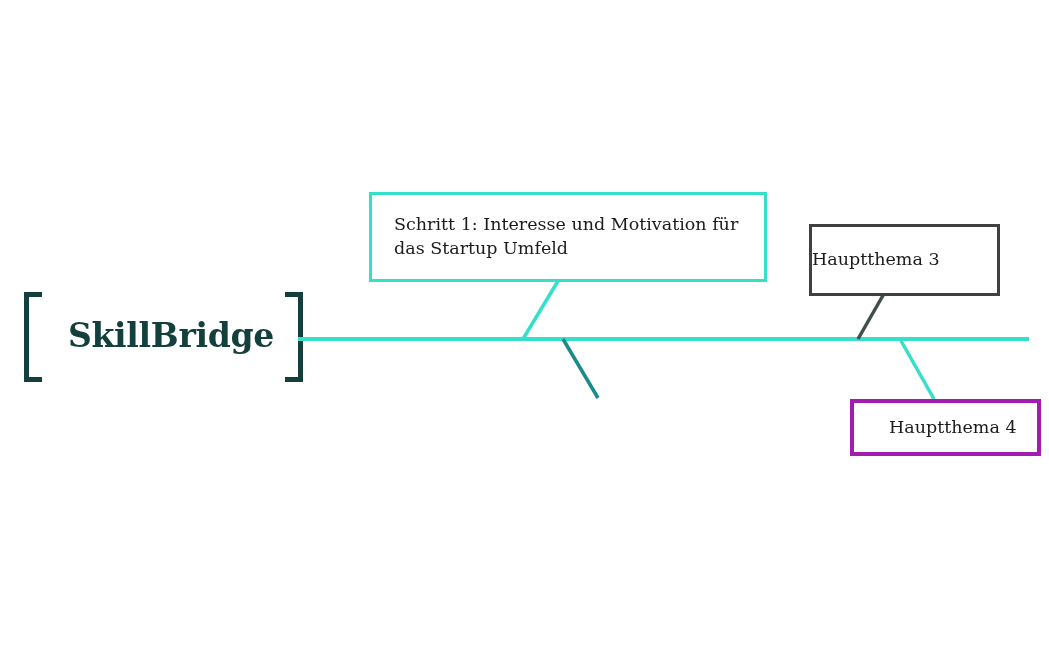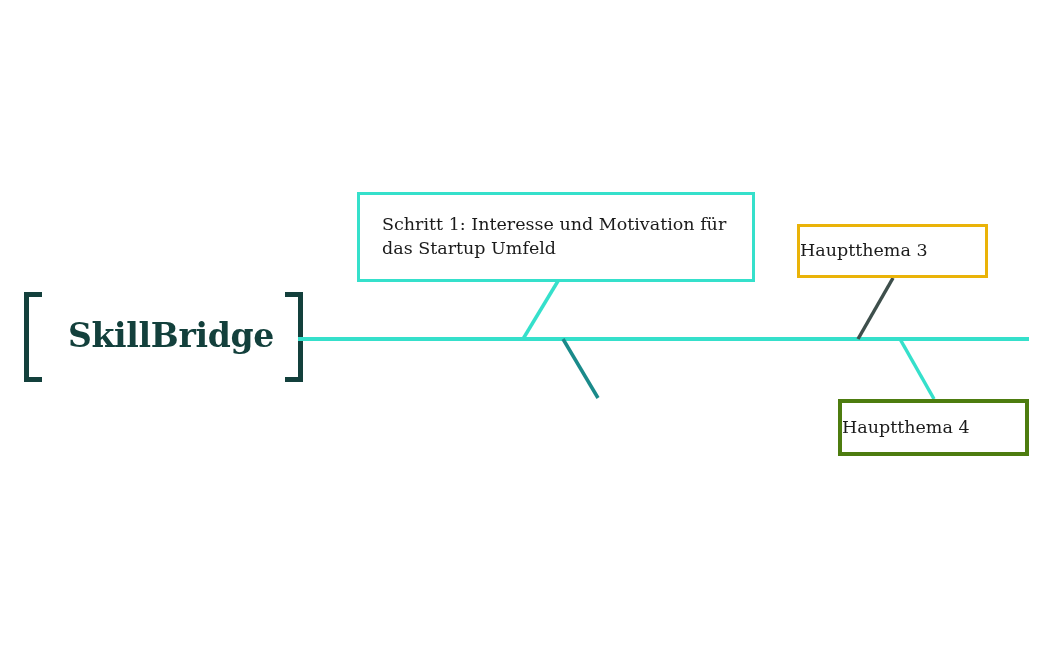--- a/index.html
+++ b/index.html
@@ -68,20 +68,21 @@
   
   .topic-box {
     position: absolute;
     box-sizing: border-box;
     background: #ffffff;
     display: flex;
     align-items: center;
     color: #1b1b1b;
     font-size: 17.5px;
     line-height: 1.35;
+    margin-left: 12px;
   }
   #box-step1 {
     left: 357px;
     top: 192px;
     width: 398px;
     height: 90px;
     border: 3px solid #35e0cb;
     padding: 0 22px;
   }
   #box-topic2 {
@@ -89,31 +90,32 @@
     top: 398px;
     width: 191px;
     height: 58px;
     border: 3px solid #1a8a8a;
     justify-content: center;
   }
   #box-topic3 {
     left: 797px;
     top: 224px;
     width: 191px;
-    height: 54px;
-    border: 3px solid #eab308;
+    height: 72px;
+    border: 3px solid #404040;
     justify-content: center;
   }
   #box-topic4 {
     left: 838px;
     top: 399px;
     width: 191px;
     height: 57px;
-    border: 4px solid #4d7c0f;
+    border: 4px solid #a21caf;
     justify-content: center;
+    padding-left: 35px;
   }
   .box-label {
     display: block;
     width: 100%;
   }
   #box-step1 .box-label { text-align: left; }
 </style>
 </head>
 <body>
 

